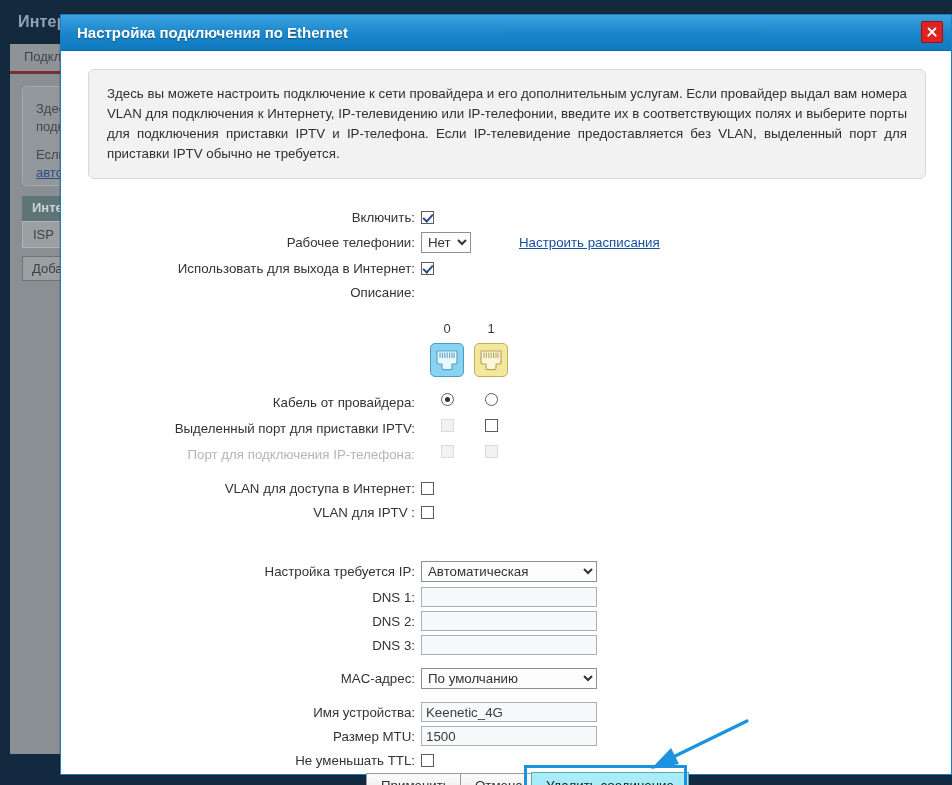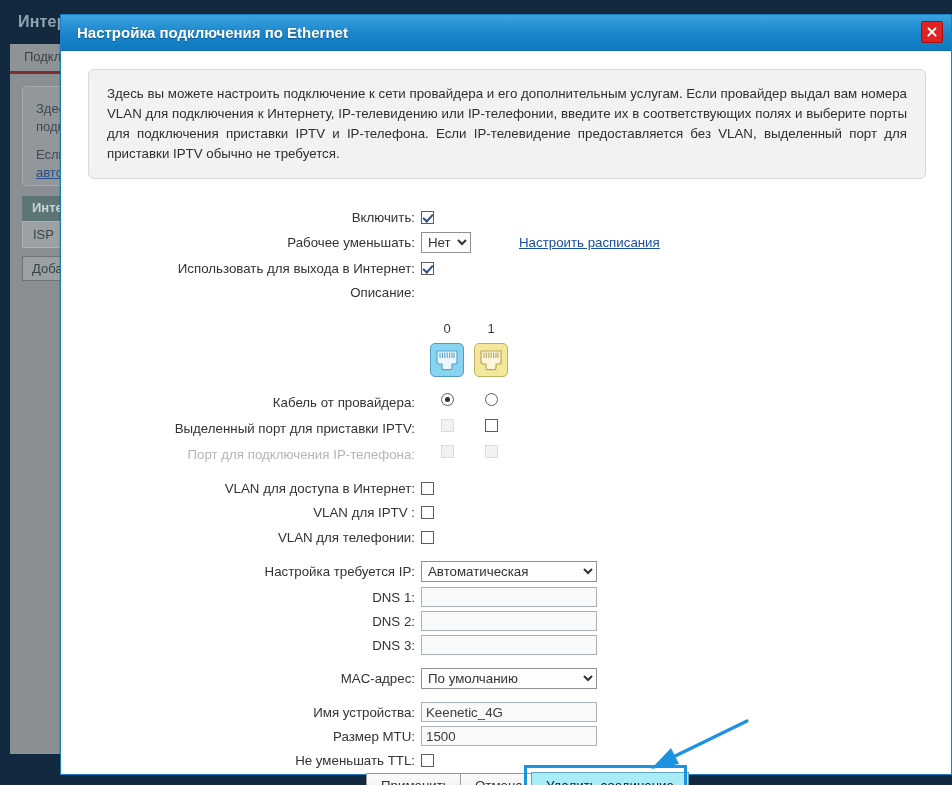--- a/index.html
+++ b/index.html
@@ -241,21 +241,21 @@
     <div id="info-box">Здесь вы можете настроить подключение к сети провайдера и его дополнительным услугам. Если провайдер выдал вам номера VLAN для подключения к Интернету, IP-телевидению или IP-телефонии, введите их в соответствующих полях и выберите порты для подключения приставки IPTV и IP-телефона. Если IP-телевидение предоставляется без VLAN, выделенный порт для приставки IPTV обычно не требуется.</div>
 
     <div class="row" style="top:155px">
       <div class="lbl">Включить:</div>
       <div class="fld">
           <span class="cbx checked"></span>
         </div>
     </div>
 
     <div class="row" style="top:180px">
-      <div class="lbl">Рабочее уменьшать:</div>
+      <div class="lbl">Рабочее телефонии:</div>
       <div class="fld">
         <select class="sel sel-small">
           <option>Нет</option>
         </select>
         <span class="link">Настроить расписания</span>
       </div>
     </div>
 
     <div class="row" style="top:206px">
       <div class="lbl">Использовать для выхода в Интернет:</div>
@@ -335,26 +335,20 @@
       <div class="fld">
           <span class="cbx"></span>
         </div>
     </div>
     <div class="row" style="top:450px">
       <div class="lbl">VLAN для IPTV :</div>
       <div class="fld">
           <span class="cbx"></span>
         </div>
     </div>
-    <div class="row" style="top:475px">
-      <div class="lbl">VLAN для телефонии:</div>
-      <div class="fld">
-          <span class="cbx"></span>
-        </div>
-    </div>
 
     <div class="row" style="top:509px">
       <div class="lbl">Настройка требуется IP:</div>
       <div class="fld">
         <select class="sel sel-wide">
           <option>Автоматическая</option>
         </select>
       </div>
     </div>
     <div class="row" style="top:535px">

